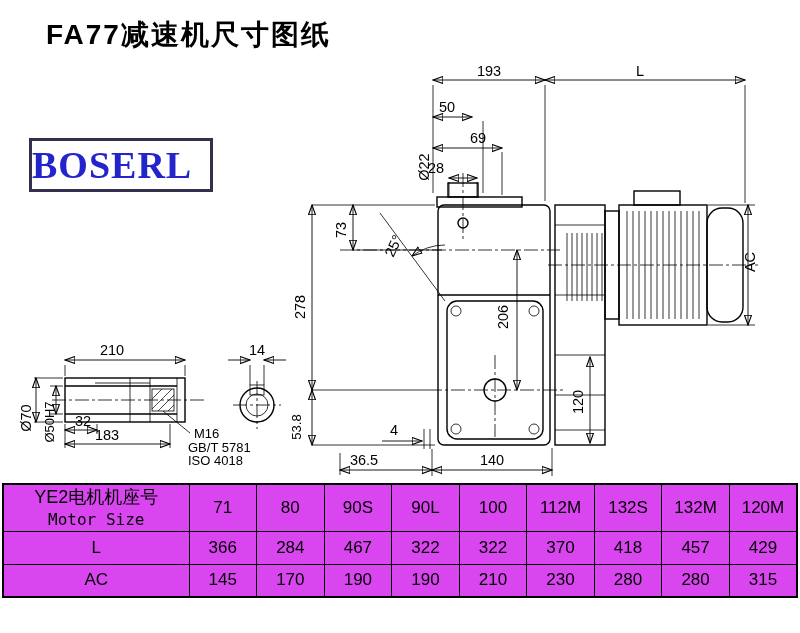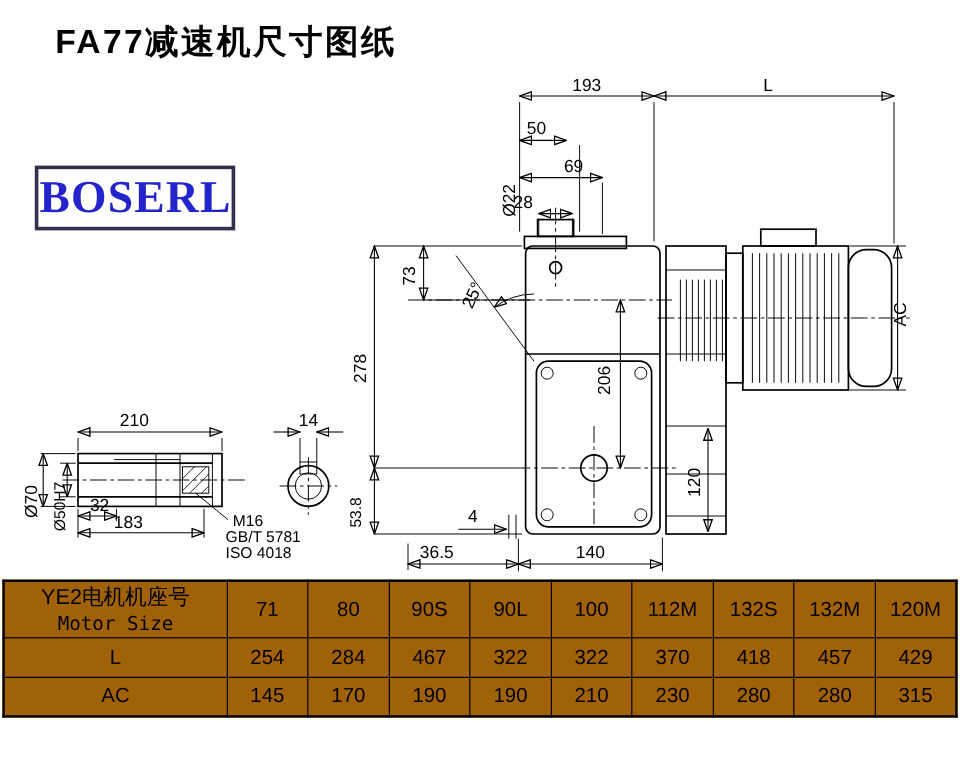--- a/index.html
+++ b/index.html
@@ -3,38 +3,38 @@
 <meta charset="utf-8">
 <style>
   * { margin:0; padding:0; box-sizing:border-box; }
   html,body { width:800px; height:633px; }
   body { background:#fff; font-family:"Liberation Sans",sans-serif; position:relative; overflow:hidden; }
   .stage { position:absolute; inset:0; background:#fff; }
 
   .title { position:absolute; left:46px; top:16px; font-size:28px; font-weight:bold;
            color:#000; letter-spacing:2px; font-family:"Liberation Sans",sans-serif;text-align:center; }
 
-  .logo { position:absolute; left:29px; top:138px; width:167px; height:54px;
-          border:3px solid #33304f; background:#fff; display:flex; align-items:center; justify-content:flex-end; }
+  .logo { position:absolute; left:29px; top:138px; width:184px; height:54px;
+          border:3px solid #33304f; background:#fff; display:flex; align-items:center; justify-content:flex-start; }
   .logo span { font-family:"Liberation Serif",serif; font-size:38px; font-weight:bold;
                color:#2424cc; letter-spacing:1px; line-height:1; }
 
   svg.drawing { position:absolute; left:0; top:55px; }
   .drawing line, .drawing path, .drawing rect, .drawing circle { stroke:#000; fill:none; }
   .ol  { stroke-width:1.4; }
   .th  { stroke-width:0.8; }
   .dim { stroke-width:0.9; }
   .cl  { stroke-width:0.8; stroke-dasharray:14 3 3 3; }
   .hatch { stroke-width:0.7; }
   .wfill { fill:#fff; }
   .drawing text { fill:#000; stroke:none; font-size:14.5px; font-family:"Liberation Sans",sans-serif; }
   .drawing text.small { font-size:13px; }
 
   table.spec { position:absolute; left:2px; top:483px; width:796px; border-collapse:collapse;
-               table-layout:fixed; background:#a16207; border:2px solid #000; }
+               table-layout:fixed; background:#d946ef; border:2px solid #000; }
   table.spec td { border:1px solid #000; text-align:center; vertical-align:middle;
                   font-size:17px; color:#000; padding:0; }
   table.spec tr.hdr { height:47px; }
   table.spec tr.datarow { height:33px; }
   td .cn { font-size:18px; line-height:1.3; }
   td .en { font-family:"DejaVu Sans Mono",monospace; font-size:16px; line-height:1.2; }
 </style>
 </head>
 <body>
 
@@ -246,21 +246,21 @@
         <td>90S</td>
         <td>90L</td>
         <td>100</td>
         <td>112M</td>
         <td>132S</td>
         <td>132M</td>
         <td>120M</td>
       </tr>
       <tr class="datarow">
         <td>L</td>
-        <td>254</td>
+        <td>366</td>
         <td>284</td>
         <td>467</td>
         <td>322</td>
         <td>322</td>
         <td>370</td>
         <td>418</td>
         <td>457</td>
         <td>429</td>
       </tr>
       <tr class="datarow">

